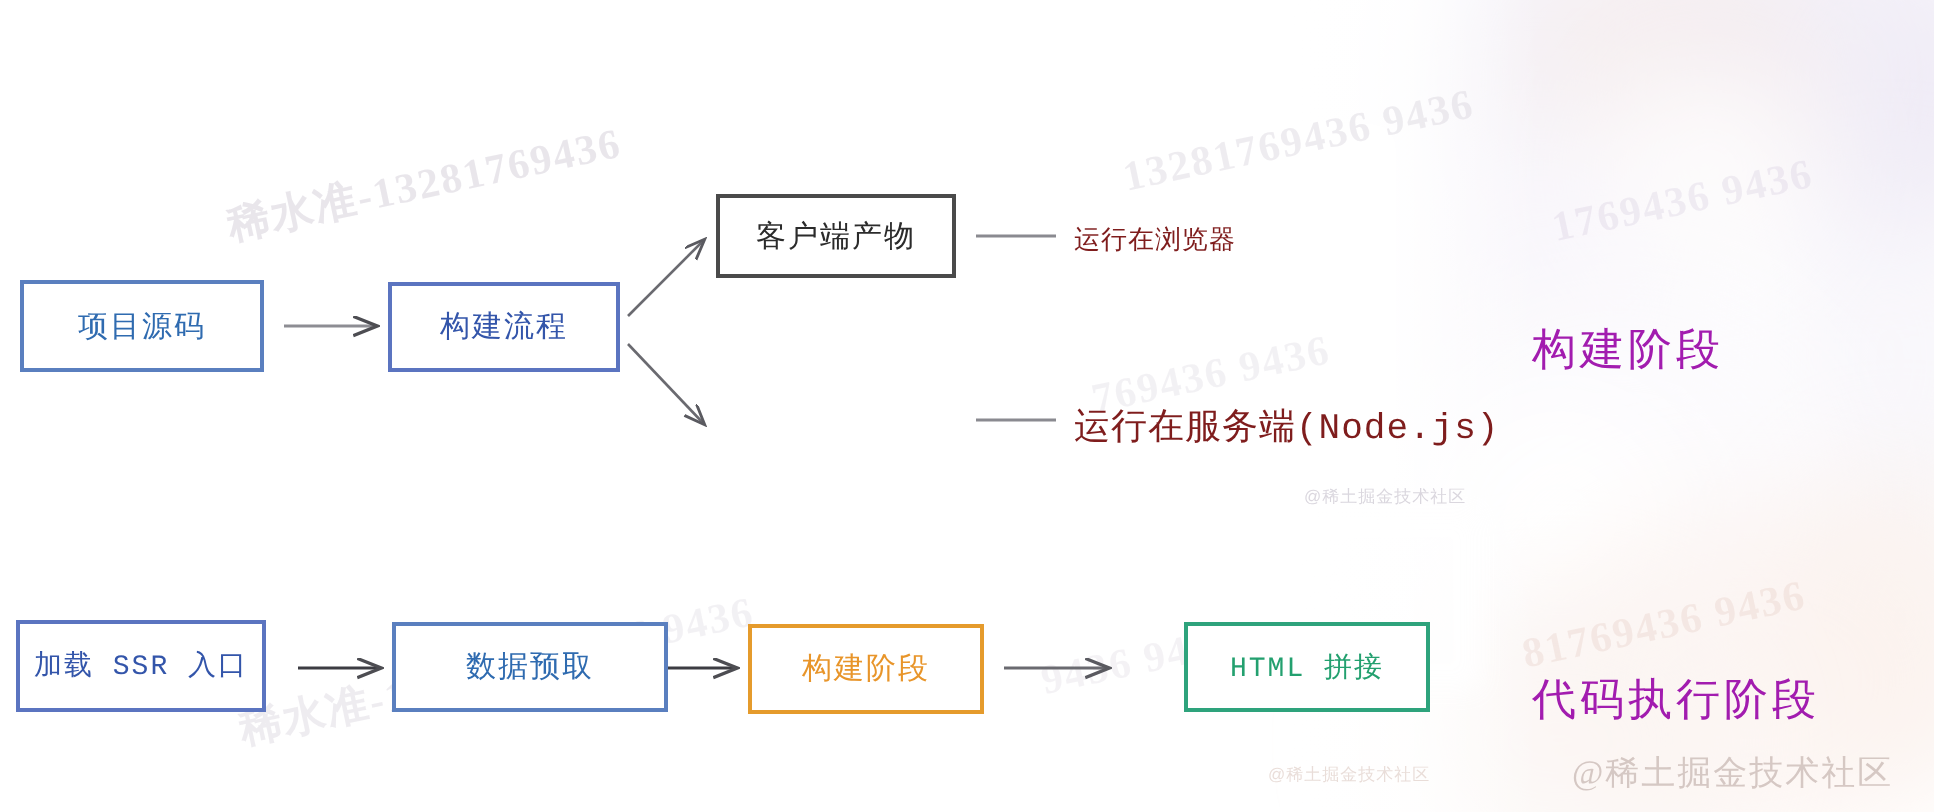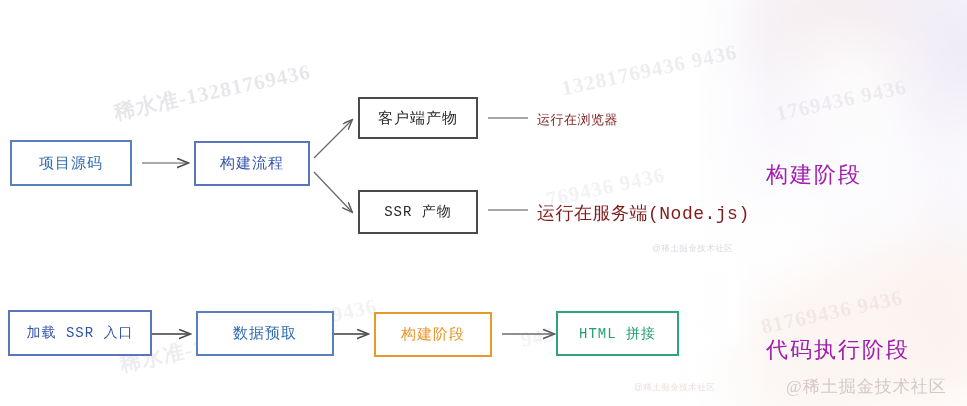--- a/index.html
+++ b/index.html
@@ -130,24 +130,24 @@
   .node.orange { border-color:#e59b2c; color:#e8952a; }
   .node.green  { border-color:#2ea37c; color:#23a06f; }
   .node.mono   { font-family:"Liberation Mono","DejaVu Sans Mono",monospace; font-size:14px; }
 
   
   .n-src    { left: 10px;  top: 140px; width: 122px; height: 46px; }
   .n-build  { left: 194px; top: 141px; width: 116px; height: 45px; }
   .n-client { left: 358px; top: 97px;  width: 120px; height: 42px; }
   .n-ssr    { left: 358px; top: 190px; width: 120px; height: 44px; }
   
-  .n-entry  { left: 8px;   top: 310px; width: 144px; height: 46px; }
+  .n-entry  { left: 8px;   top: 310px; width: 125px; height: 46px; }
   .n-fetch  { left: 196px; top: 311px; width: 138px; height: 45px; }
   .n-render { left: 374px; top: 312px; width: 118px; height: 45px; }
-  .n-html   { left: 556px; top: 311px; width: 123px; height: 45px; }
+  .n-html   { left: 592px; top: 311px; width: 123px; height: 45px; }
 
   
   .stage-label {
     position: absolute;
     font-size: 22px;
     color: #a21caf;
     letter-spacing: 2px;
     white-space: nowrap;
     font-family: Liberation Sans, sans-serif;
   }
@@ -238,23 +238,20 @@
 
   <div class="node blue n-src">
     <span>项目源码</span>
   </div>
   <div class="node blue2 n-build">
     <span>构建流程</span>
   </div>
   <div class="node gray n-client">
     <span>客户端产物</span>
   </div>
-  <div class="node gray mono n-ssr">
-    <span>SSR 产物</span>
-  </div>
 
   <div class="side-note sn-browser">运行在浏览器</div>
   <div class="side-note sn-server">运行在服务端(Node.js)</div>
 
   <div class="node blue2 mono n-entry">
     <span>加载 SSR 入口</span>
   </div>
   <div class="node blue n-fetch">
     <span>数据预取</span>
   </div>

